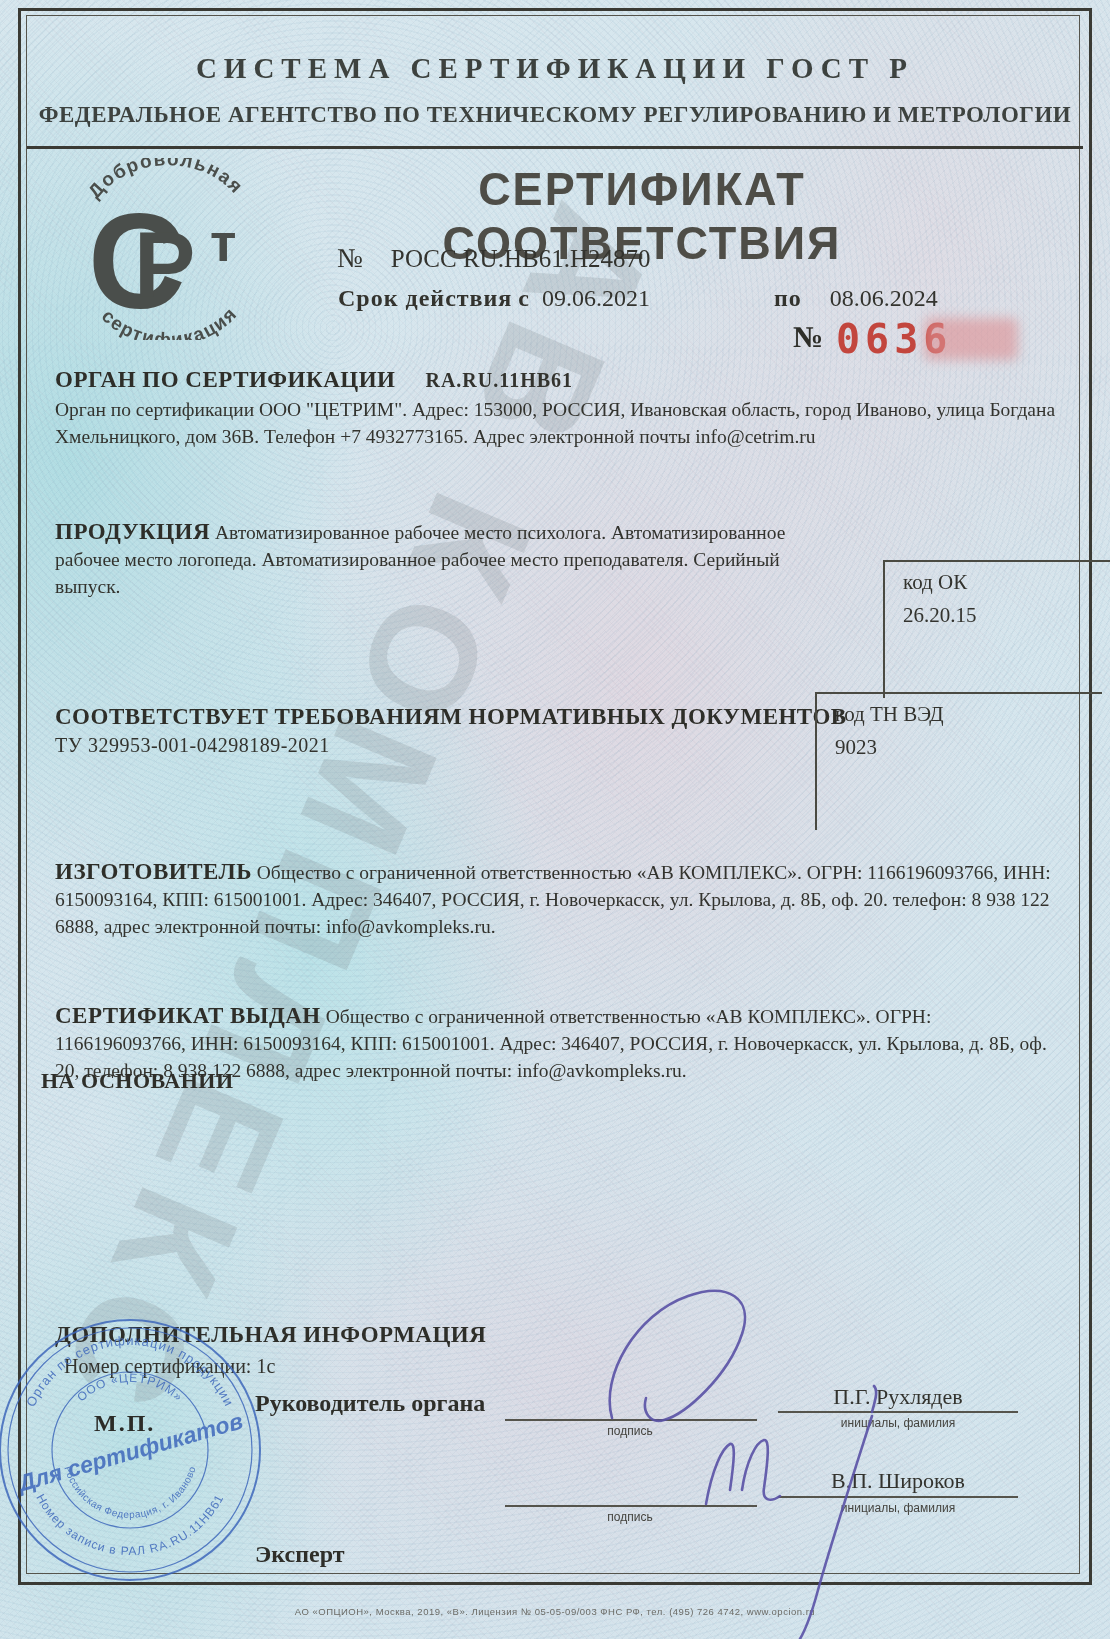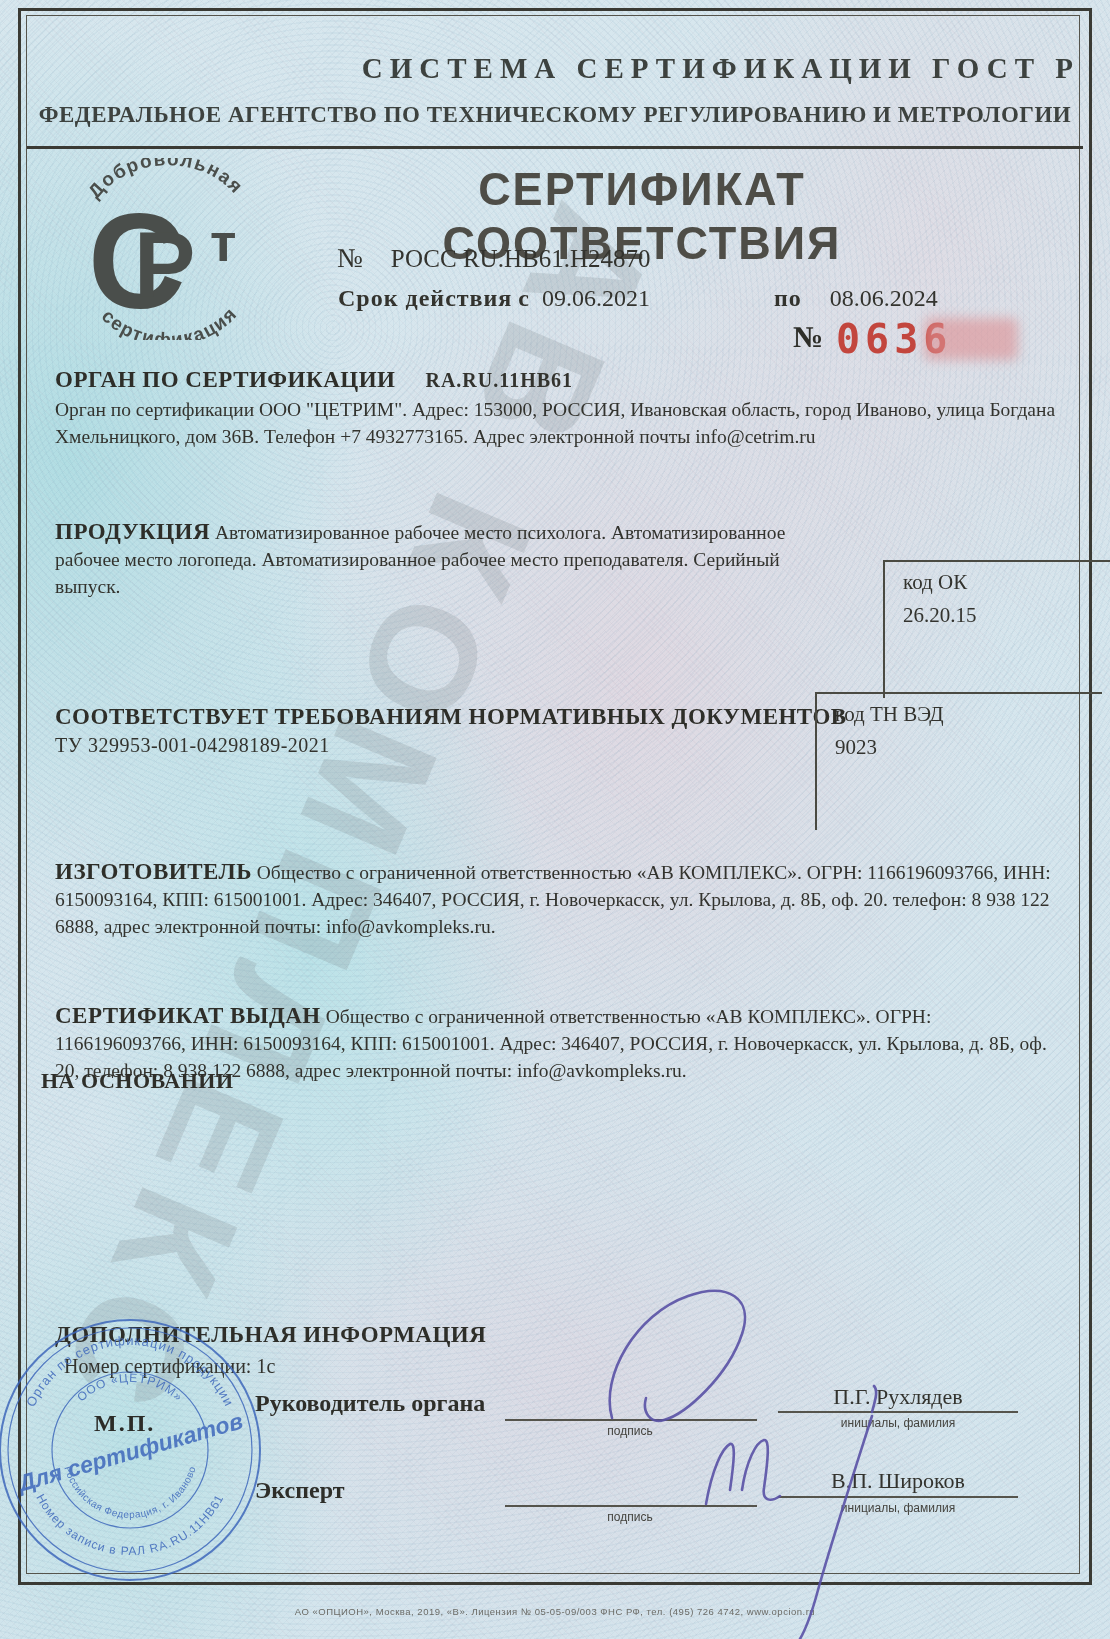--- a/index.html
+++ b/index.html
@@ -29,21 +29,21 @@
     position:absolute;left:690px;top:250px;
     transform:rotate(113deg);transform-origin:0 0;
     font-family:"Liberation Sans",sans-serif;font-weight:bold;
     font-size:150px;letter-spacing:18px;white-space:nowrap;
     color:rgba(125,130,138,.22);pointer-events:none;
   }
   .frame-outer{position:absolute;left:18px;top:8px;width:1068px;height:1571px;border:3px solid #3a3a34;}
   .frame-inner{position:absolute;left:26px;top:15px;width:1052px;height:1557px;border:1px solid #55544c;}
   .header-rule{position:absolute;left:27px;top:146px;width:1056px;height:3px;background:#3a3a34;}
   .h1{
-    position:absolute;left:30px;top:52px;width:1050px;text-align:right;
+    position:absolute;left:30px;top:52px;width:1050px;text-align:center;
     font-weight:bold;font-size:29px;letter-spacing:7px;color:#3d423f;
   }
   .h2{
     position:absolute;left:34px;top:102px;width:1042px;text-align:center;
     font-weight:bold;font-size:23px;letter-spacing:0.5px;color:#3d423f;
   }
   .doc-title{
     position:absolute;left:280px;top:164px;width:724px;text-align:center;
     font-family:"Liberation Sans",sans-serif;font-weight:bold;
     font-size:45px;letter-spacing:2px;color:#4e4d47;transform:scaleY(1.04);
@@ -199,21 +199,21 @@
 
   <div class="mp">М.П.</div>
 
   <div class="sig-label" style="left:255px;top:1390px;">Руководитель органа</div>
   <div class="sline" style="left:505px;top:1419px;width:252px;"></div>
   <div class="scaption" style="left:560px;top:1424px;width:140px;">подпись</div>
   <div class="sname" style="left:778px;top:1384px;width:240px;">П.Г. Рухлядев</div>
   <div class="sline" style="left:778px;top:1411px;width:240px;"></div>
   <div class="scaption" style="left:778px;top:1416px;width:240px;">инициалы, фамилия</div>
 
-  <div class="sig-label" style="left:255px;top:1477px;text-align:right;">Эксперт</div>
+  <div class="sig-label" style="left:255px;top:1541px;text-align:right;">Эксперт</div>
   <div class="sline" style="left:505px;top:1505px;width:252px;"></div>
   <div class="scaption" style="left:560px;top:1510px;width:140px;">подпись</div>
   <div class="sname" style="left:778px;top:1468px;width:240px;">В.П. Широков</div>
   <div class="sline" style="left:778px;top:1496px;width:240px;"></div>
   <div class="scaption" style="left:778px;top:1501px;width:240px;">инициалы, фамилия</div>
 
   <div class="imprint">АО «ОПЦИОН», Москва, 2019, «В».  Лицензия № 05-05-09/003 ФНС РФ, тел. (495) 726 4742, www.opcion.ru</div>
 
   <svg class="stamp-svg" width="300" height="300" viewBox="0 0 300 300">
     <defs>

